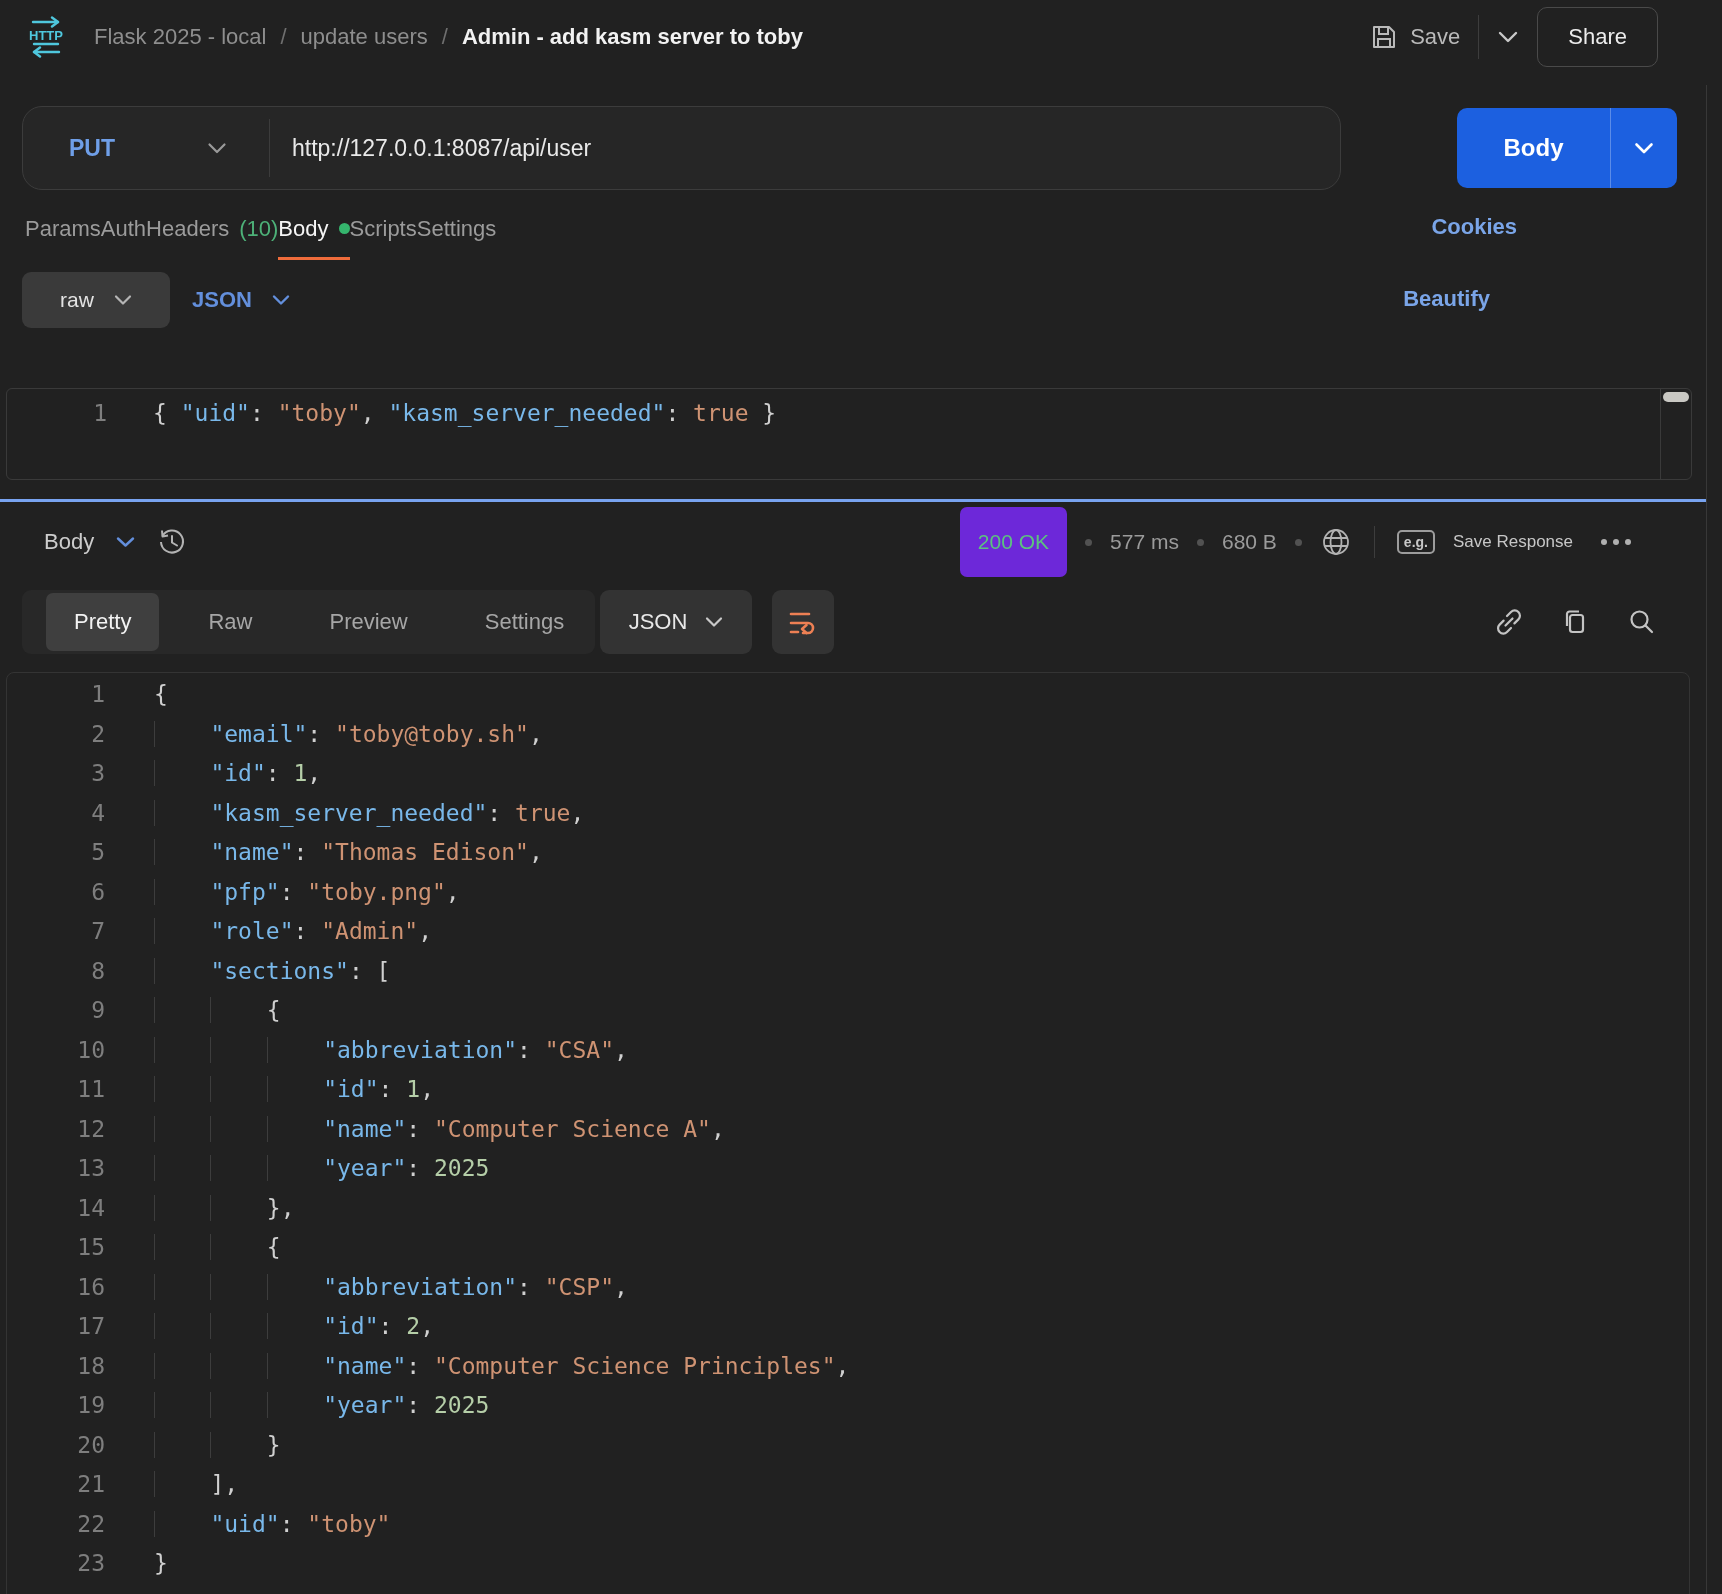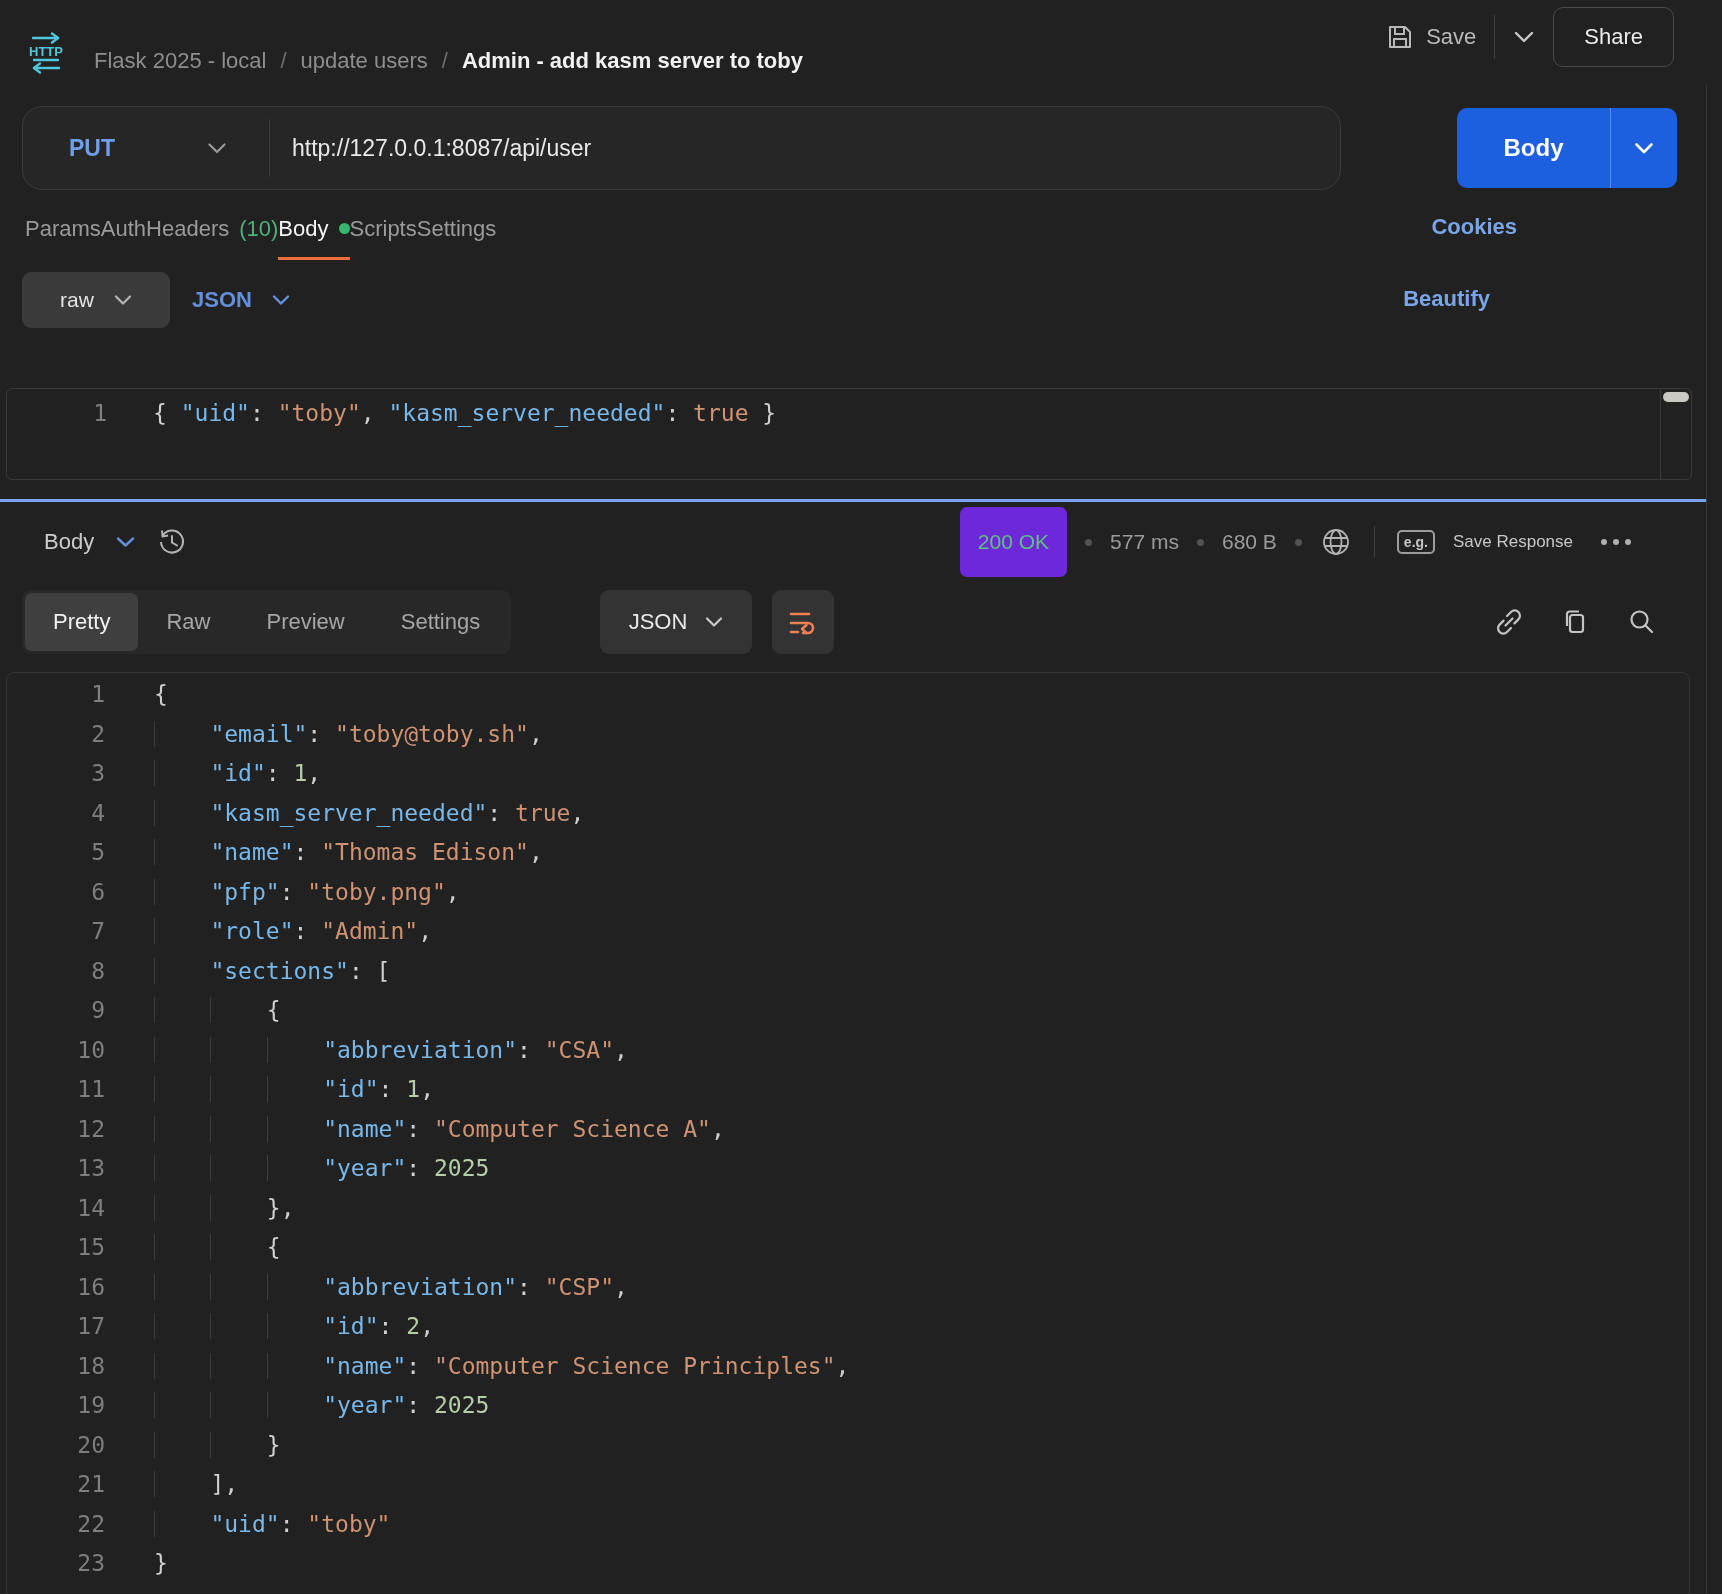--- a/index.html
+++ b/index.html
@@ -6,21 +6,21 @@
   body{
     position:relative;width:1722px;height:1594px;overflow:hidden;
     background:#212121;color:#dcdcdc;
     font-family:"Liberation Sans", sans-serif;
     -webkit-font-smoothing:antialiased;
   }
   .abs{position:absolute;}
   svg{display:block;}
 
   
-  .header{left:0;top:0;right:0;height:74px;display:flex;align-items:flex-end;padding:0 0 0 26px;box-sizing:border-box;}
+  .header{left:0;top:0;right:16px;height:74px;display:flex;align-items:center;padding:0 0 0 26px;box-sizing:border-box;}
   .http-badge{flex:none;margin-right:28px;}
   .crumbs{display:flex;align-items:center;gap:14px;font-size:22px;color:#8e8e8e;white-space:nowrap;}
   .crumb-sep{color:#6f6f6f;}
   .crumb-title{color:#f2f2f2;font-weight:700;}
   .header-right{position:absolute;right:48px;top:0;height:74px;display:flex;align-items:center;gap:18px;}
   .save-group{display:flex;align-items:center;gap:12px;color:#b9b9b9;font-size:22px;cursor:default;}
   .hdr-divider{width:1px;height:44px;background:#3d3d3d;}
   .share-btn{height:60px;padding:0 30px;border:1px solid #4a4a4a;border-radius:10px;display:flex;align-items:center;color:#ececec;font-size:22px;background:transparent;}
 
   
@@ -81,21 +81,21 @@
   .meta-text{color:#9b9b9b;font-size:21px;}
   .meta-divider{width:1px;height:32px;background:#3d3d3d;margin:0 4px;}
   .eg-badge{border:2px solid #9c9c9c;border-radius:5px;color:#c7c7c7;font-size:14px;font-weight:600;padding:2px 5px;}
   .save-response{color:#c7c7c7;font-size:17px;}
   .more-dots{display:flex;gap:6px;margin-left:10px;}
   .more-dots i{width:6px;height:6px;border-radius:50%;background:#b0b0b0;}
 
   
   .resp-toolbar{left:0;top:590px;right:15px;height:64px;}
   .seg-control{position:absolute;left:22px;top:0;height:64px;background:#282828;border-radius:9px;display:flex;align-items:center;padding:0 3px;}
-  .seg{height:58px;padding:0 28px;display:flex;align-items:center;font-size:22px;color:#a6a6a6;border-radius:7px;}
+  .seg{height:58px;padding:0 28px;display:flex;align-items:center;font-size:22px;color:#a6a6a6;border-radius:7px;margin-left:21px;}
   .seg.active{background:#3f3f3f;color:#f2f2f2;}
   .json-btn{position:absolute;left:600px;top:0;width:152px;height:64px;background:#333333;border-radius:9px;display:flex;align-items:center;justify-content:center;gap:18px;color:#e8e8e8;font-size:22px;}
   .wrap-btn{position:absolute;left:772px;top:0;width:62px;height:64px;background:#333333;border-radius:9px;display:flex;align-items:center;justify-content:center;}
   .resp-tools{position:absolute;right:51px;top:0;height:64px;display:flex;align-items:center;gap:36px;}
 
   
   .resp-editor{left:6px;top:672px;width:1684px;height:940px;border:1px solid #343434;border-radius:8px;box-sizing:border-box;overflow:hidden;}
   .resp-editor .code-area{line-height:39.5px;padding-top:2px;}
 
   

